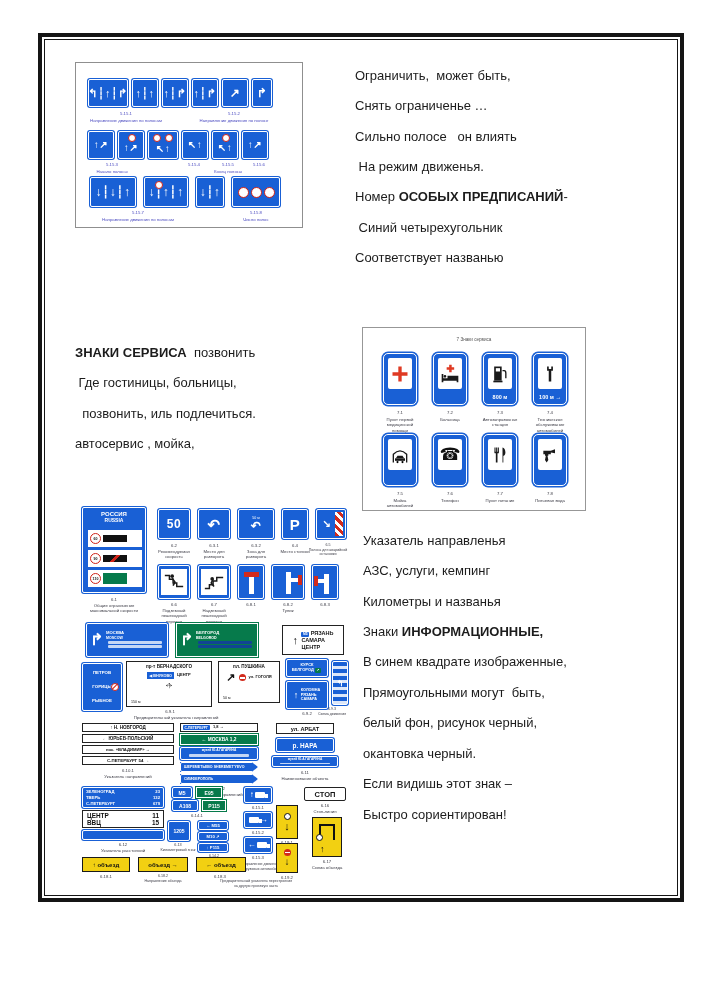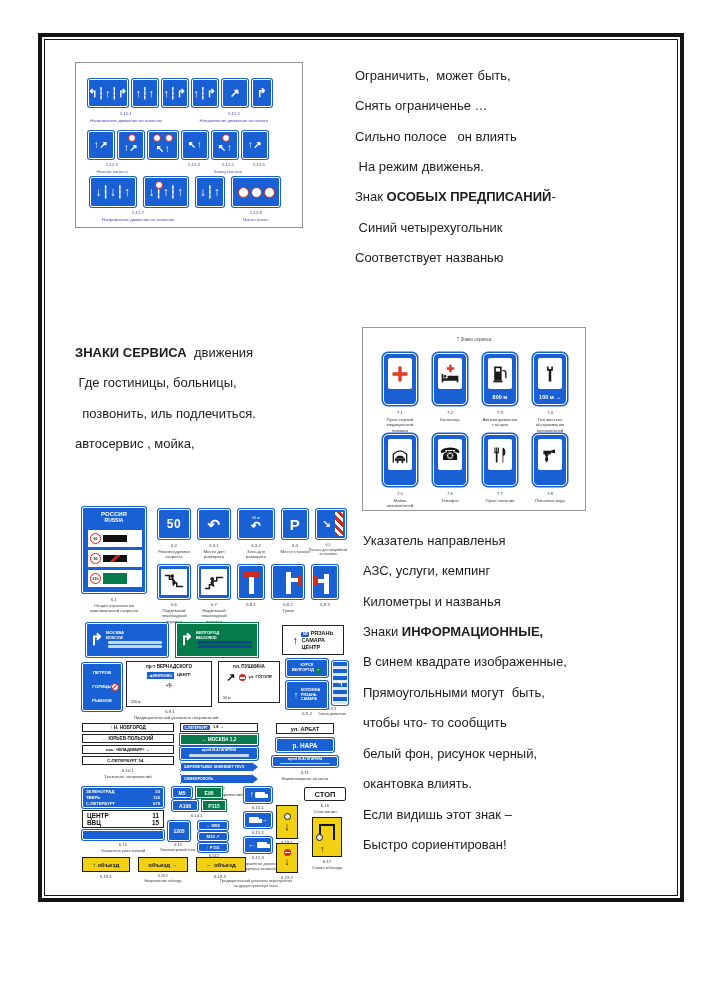--- a/index.html
+++ b/index.html
@@ -138,27 +138,27 @@
       </div>
     <div class="cap cap1" style="left:12px;top:147px;width:100px"><span class="capnum">5.15.7</span><span>Направление движения по полосам</span></div>
     <div class="cap cap1" style="left:152px;top:147px;width:56px"><span class="capnum">5.15.8</span><span>Число полос</span></div>
   </div>
 
   <div class="poem" style="left:355px;top:60px">
     <p><span>Ограничить,  может быть,</span></p>
     <p><span>Снять ограниченье …</span></p>
     <p><span>Сильно полосе   он влиять</span></p>
     <p><span> На режим движенья.</span></p>
-    <p><span>Знак </span><b>ОСОБЫХ ПРЕДПИСАНИЙ</b><span>-</span></p>
+    <p><span>Номер </span><b>ОСОБЫХ ПРЕДПИСАНИЙ</b><span>-</span></p>
     <p><span> Синий четырехугольник</span></p>
     <p><span>Соответствует названью</span></p>
   </div>
 
   <div class="poem" style="left:75px;top:337px">
-    <p><b>ЗНАКИ СЕРВИСА</b><span>  движения</span></p>
+    <p><b>ЗНАКИ СЕРВИСА</b><span>  позвонить</span></p>
     <p><span> Где гостиницы, больницы,</span></p>
     <p><span>  позвонить, иль подлечиться.</span></p>
     <p><span>автосервис , мойка,</span></p>
   </div>
 
   <div class="panel p2">
     <div class="cap" style="left:0;top:9px;width:100%;font-size:4.6px;color:#555">7 Знаки сервиса</div>
 
     <div class="svc" style="left:20px;top:25px">
       <div class="win">
@@ -596,19 +596,18 @@
 на другую проезжую часть</span></div>
   </div>
 
   <div class="poem" style="left:363px;top:525px">
     <p><span>Указатель направленья</span></p>
     <p><span>АЗС, услуги, кемпинг</span></p>
     <p><span>Километры и названья</span></p>
     <p><span>Знаки </span><b>ИНФОРМАЦИОННЫЕ,</b></p>
     <p><span>В синем квадрате изображенные,</span></p>
     <p><span>Прямоугольными могут  быть,</span></p>
-    <p><span>чтобы что- то сообщить</span></p>
     <p><span>белый фон, рисунок черный,</span></p>
-    <p><span>окантовка влиять.</span></p>
+    <p><span>окантовка черный.</span></p>
     <p><span>Если видишь этот знак –</span></p>
     <p><span>Быстро сориентирован!</span></p>
   </div>
 </div>
 
 </body></html>

